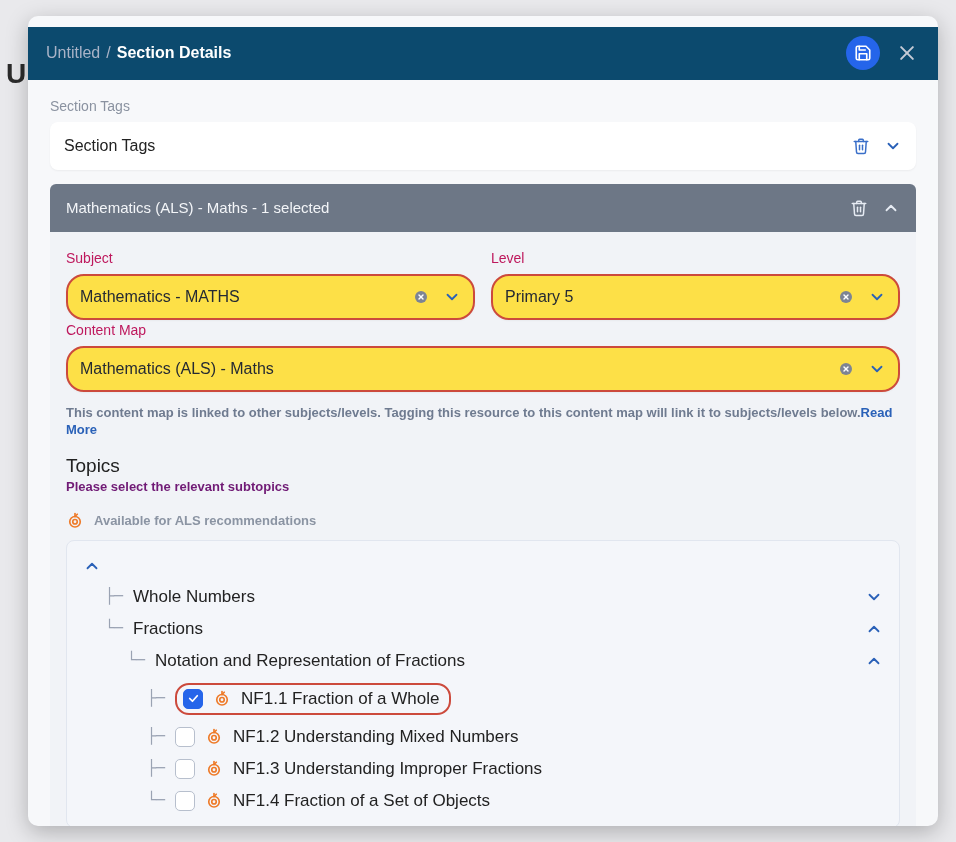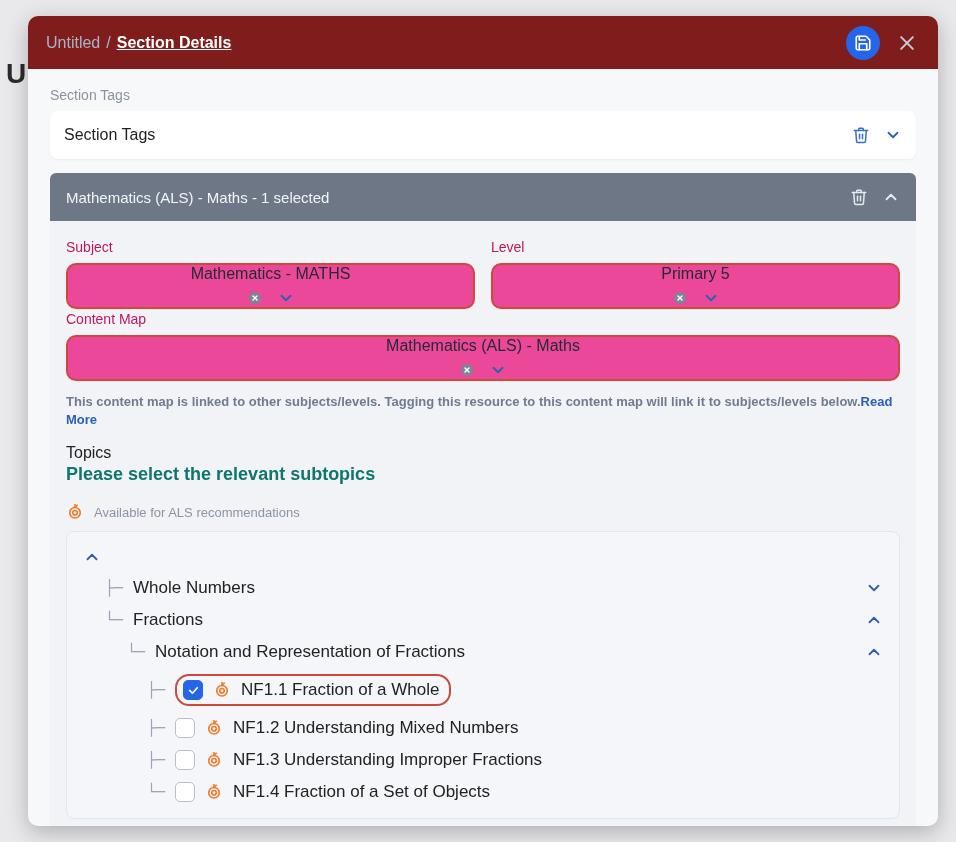--- a/index.html
+++ b/index.html
@@ -7,26 +7,26 @@
   .shell { position: relative; width: 956px; height: 842px; }
   .bg-hint { position:absolute; left:6px; top:58px; font-size:28px; font-weight:600; color:#2b2b2b; }
   .modal {
     position:absolute; left:28px; top:16px; width:910px; height:810px;
     background:#f7f8fa; border-radius:10px; overflow:hidden;
     box-shadow: 0 6px 22px rgba(0,0,0,.25);
     display:flex; flex-direction:column;
   }
   
   .modal-header {
-    height:54px; background:#7f1d1d; color:#fff; display:flex; align-items:center;
-    padding:0 18px; justify-content:space-between;
+    height:54px; background:#0c4a6e; color:#fff; display:flex; align-items:center;
+    padding:0 18px; justify-content:space-between;margin-top:11px;
   }
   .bc { display:flex; gap:6px; font-size:16px; }
   .bc .dim { color:#a9b3c7; font-weight:400; }
-  .bc .strong { color:#fff; font-weight:600;text-decoration:underline; }
+  .bc .strong { color:#fff; font-weight:600; }
   .hdr-actions { display:flex; gap:14px; align-items:center; }
   .save-btn {
     width:34px; height:34px; border-radius:50%; background:#2565ea;
     display:flex; align-items:center; justify-content:center; cursor:pointer;
   }
   .close-btn { width:26px; height:26px; display:flex; align-items:center; justify-content:center; cursor:pointer; }
 
   .body { padding:18px 22px 0 22px; overflow:hidden; }
   .lbl { font-size:14px; color:#8a92a0; margin-bottom:8px; }
   .card-tag-head {
@@ -41,36 +41,35 @@
     background:#6d7786; color:#f3f5f8; display:flex; align-items:center;
     justify-content:space-between; padding:0 16px; font-size:15px; font-weight:500;text-align:right;
   }
   .panel {
     background:#f1f3f7; border-radius:0 0 8px 8px; padding:18px 16px 16px 16px;
   }
   .grid2 { display:flex; gap:16px; }
   .col { flex:1 1 0; }
   .field-label { font-size:14px; color:#be185d; margin-bottom:8px; }
   .select {
-    height:46px; background:#ec4899; border:2.5px solid #cc4a3c; border-radius:10px;
+    height:46px; background:#fde047; border:2.5px solid #cc4a3c; border-radius:18px;
     display:flex; align-items:center; padding:0 12px; justify-content:space-between;
     box-shadow:0 1px 2px rgba(0,0,0,.04);
-    flex-direction:column;
   }
   .select .val { font-size:16px; color:#252a33; }
   .select .ricons { display:flex; align-items:center; gap:14px; }
   .cm-wrap { margin-top:2px; }
   .select.full { width:100%; }
   .note { margin-top:12px; font-size:13px; font-weight:700; color:#6f7b90; line-height:1.35; }
   .note .link { color:#2a61b8; cursor:pointer; }
 
-  .topics-h { margin-top:16px; font-size:16px; color:#222; font-weight:500; }
-  .topics-sub { font-size:18px; color:#0f766e; font-weight:600; margin-top:2px; }
-
-  .als-note { margin-top:18px; display:flex; gap:10px; align-items:center; color:#8b94a3; font-size:13px; font-weight:400;}
+  .topics-h { margin-top:16px; font-size:19px; color:#222; font-weight:500; }
+  .topics-sub { font-size:13px; color:#701a75; font-weight:600; margin-top:2px; }
+
+  .als-note { margin-top:18px; display:flex; gap:10px; align-items:center; color:#8b94a3; font-size:13px; font-weight:700;}
   .als-note .als-ico { display:inline-flex; }
 
   .tree {
     margin-top:10px; background:#f4f6fa; border:1px solid #e1e6ef; border-radius:8px;
     padding: 10px 16px 10px 16px;
   }
   .tnode { display:flex; align-items:center; justify-content:space-between; padding:6px 0;}
   .tnode .left { display:flex; align-items:center; gap:10px; }
   .tlabel { font-size:17px; color:#222; }
   .tlabel.root { font-size:18px; }

